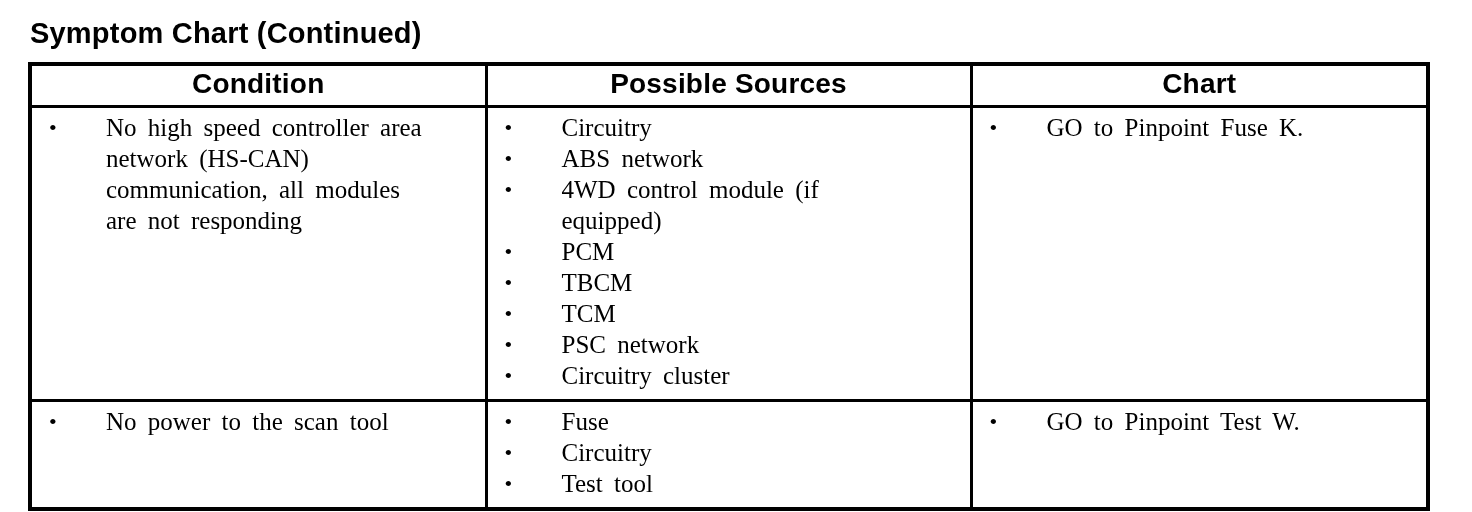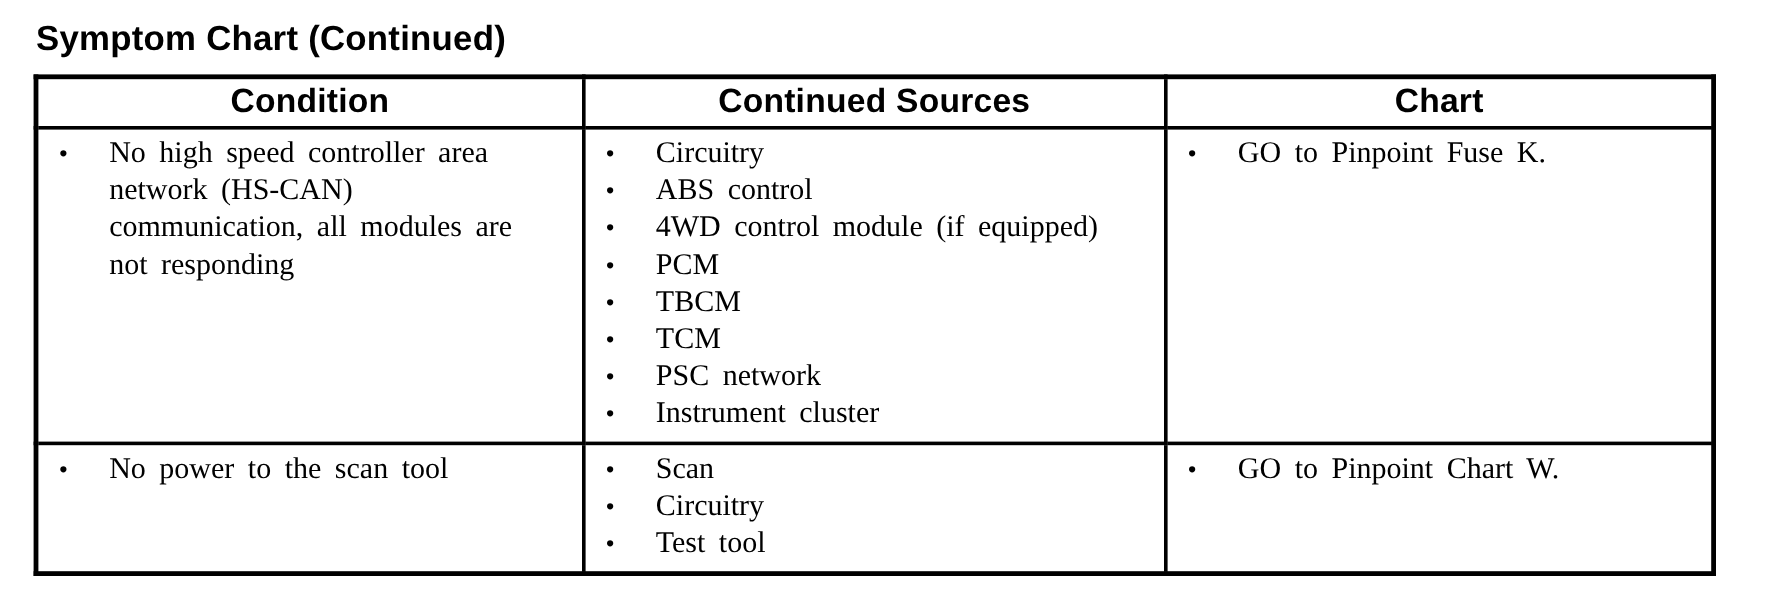--- a/index.html
+++ b/index.html
@@ -75,39 +75,40 @@
   }
   .bullet {
     flex: 0 0 42px;
     width: 42px;
     font-size: 22px;
     line-height: 31px;
   }
   .li-text {
     flex: 1 1 auto;
     display: block;
+    margin-left: 15px;
   }
 </style>
 </head>
 <body>
 
 <div class="page">
 
   <h1 class="title">Symptom Chart (Continued)</h1>
 
   <table class="symptom-table">
     <colgroup>
       <col class="c1">
         <col class="c2">
         <col class="c3">
     </colgroup>
     <thead>
       <tr>
         <th>Condition</th>
-        <th>Continued Sources</th>
+        <th>Possible Sources</th>
         <th>Chart</th>
       </tr>
     </thead>
     <tbody>
       <tr class="row-1">
         <td>
           <ul class="bullets">
             <li>
               <span class="bullet">•</span>
               <span class="li-text">No high speed controller area network (HS-CAN) communication, all modules are not responding</span>
@@ -115,21 +116,21 @@
           </ul>
         </td>
         <td>
           <ul class="bullets">
             <li>
               <span class="bullet">•</span>
               <span class="li-text">Circuitry</span>
             </li>
             <li>
               <span class="bullet">•</span>
-              <span class="li-text">ABS control</span>
+              <span class="li-text">ABS network</span>
             </li>
             <li>
               <span class="bullet">•</span>
               <span class="li-text">4WD control module (if equipped)</span>
             </li>
             <li>
               <span class="bullet">•</span>
               <span class="li-text">PCM</span>
             </li>
             <li>
@@ -139,21 +140,21 @@
             <li>
               <span class="bullet">•</span>
               <span class="li-text">TCM</span>
             </li>
             <li>
               <span class="bullet">•</span>
               <span class="li-text">PSC network</span>
             </li>
             <li>
               <span class="bullet">•</span>
-              <span class="li-text">Instrument cluster</span>
+              <span class="li-text">Circuitry cluster</span>
             </li>
           </ul>
         </td>
         <td>
           <ul class="bullets">
             <li>
               <span class="bullet">•</span>
               <span class="li-text">GO to Pinpoint Fuse K.</span>
             </li>
           </ul>
@@ -165,37 +166,37 @@
             <li>
               <span class="bullet">•</span>
               <span class="li-text">No power to the scan tool</span>
             </li>
           </ul>
         </td>
         <td>
           <ul class="bullets">
             <li>
               <span class="bullet">•</span>
-              <span class="li-text">Scan</span>
+              <span class="li-text">Fuse</span>
             </li>
             <li>
               <span class="bullet">•</span>
               <span class="li-text">Circuitry</span>
             </li>
             <li>
               <span class="bullet">•</span>
               <span class="li-text">Test tool</span>
             </li>
           </ul>
         </td>
         <td>
           <ul class="bullets">
             <li>
               <span class="bullet">•</span>
-              <span class="li-text">GO to Pinpoint Chart W.</span>
+              <span class="li-text">GO to Pinpoint Test W.</span>
             </li>
           </ul>
         </td>
       </tr>
     </tbody>
   </table>
 
 </div>
 
 </body></html>

